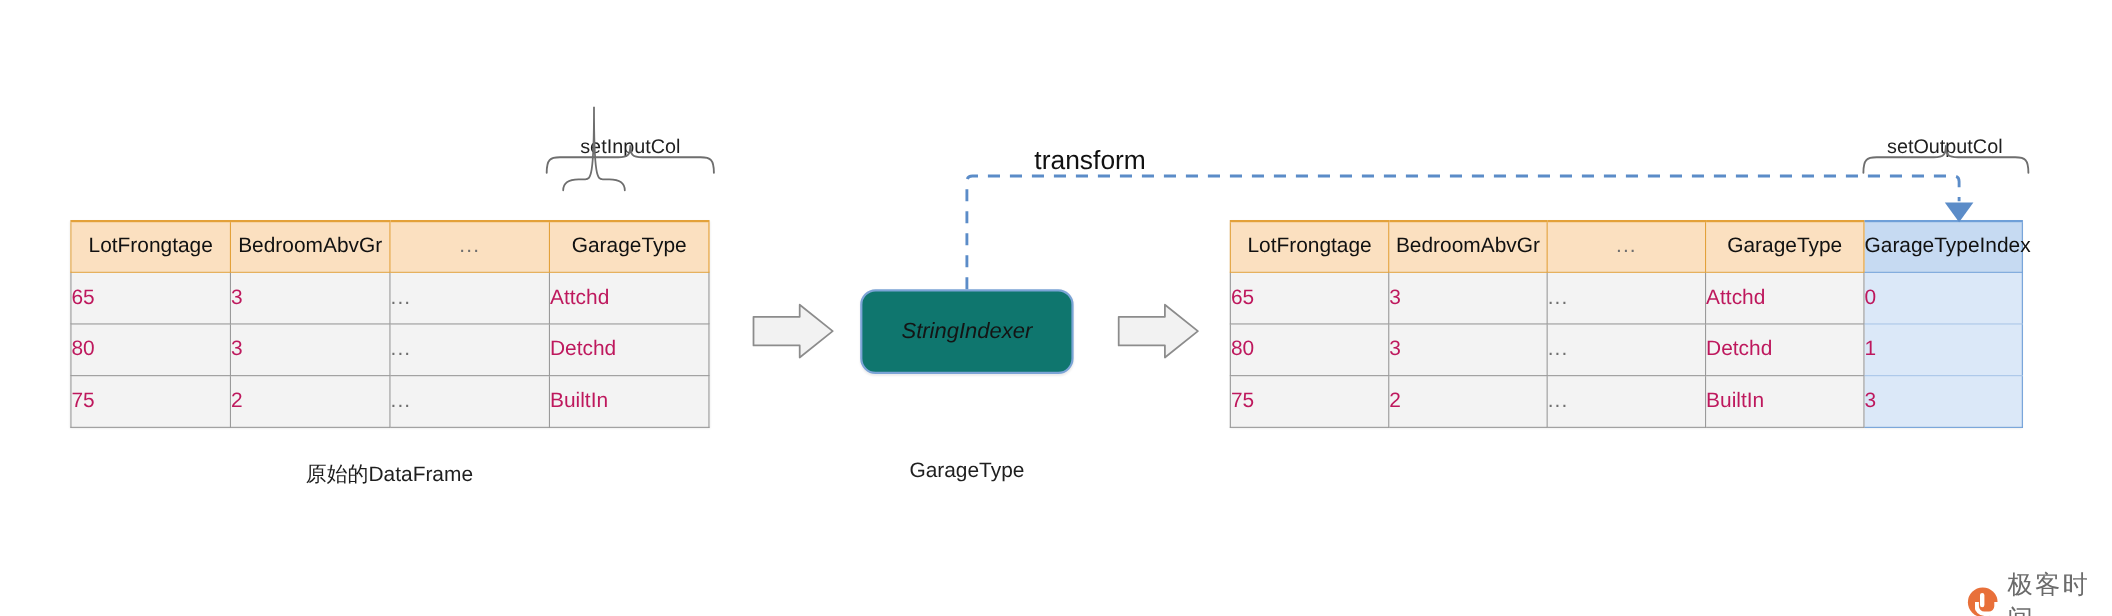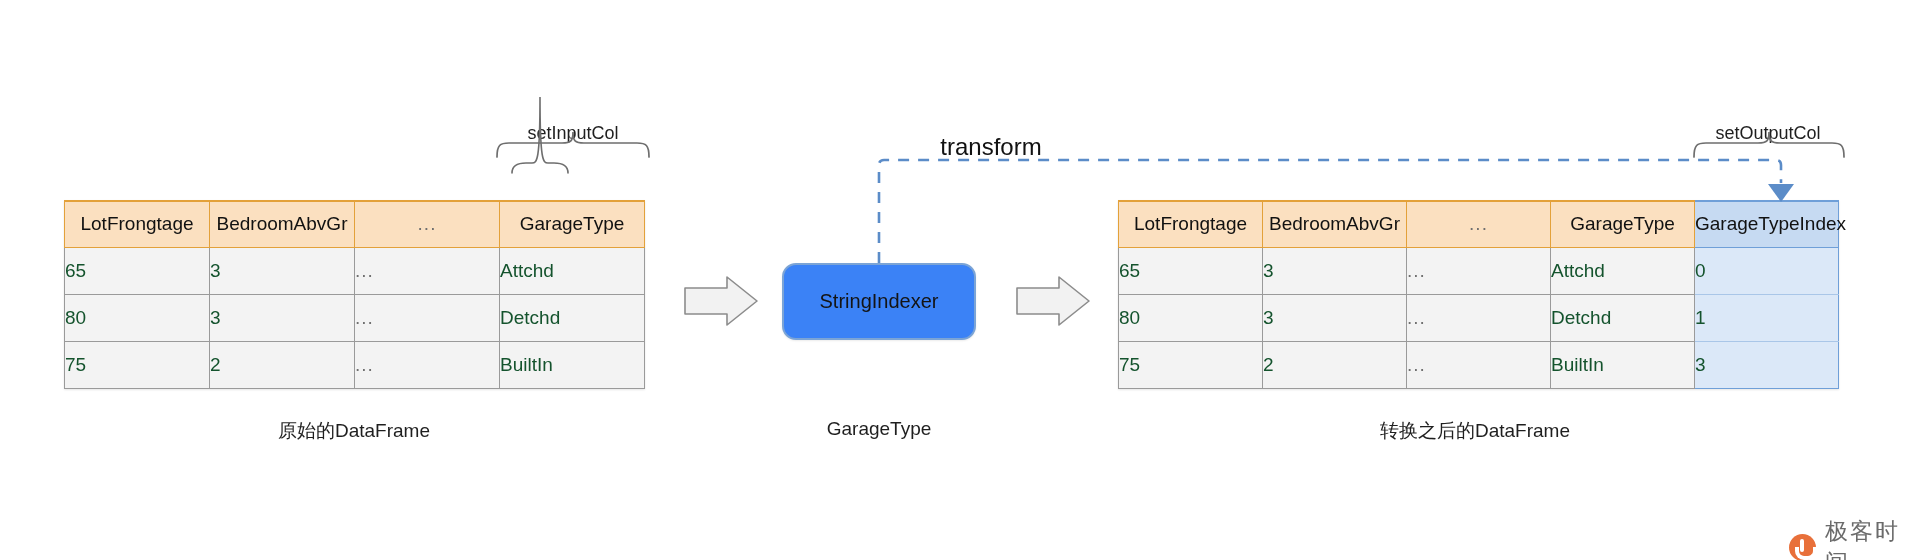--- a/index.html
+++ b/index.html
@@ -41,21 +41,21 @@
     background: #fbe0c0;
     border-top: 2px solid #e3a13a;
     border-bottom: 1px solid #e3a13a;
     border-left: 1px solid #e3a13a;
     border-right: 1px solid #e3a13a;
     color: #111111;
   }
   .df-table td {
     height: 47px;
     background: #f3f3f3;
-    color: #14532d;
+    color: #be185d;
   }
   .df-table .ell { color: #6f6f6f; letter-spacing: 1px; }
 
   
   .df-table th.hl {
     background: #c6daf2;
     border-top: 2px solid #6f9fd8;
     border-bottom: 1px solid #6f9fd8;
     border-left: 1px solid #6f9fd8;
     border-right: 1px solid #6f9fd8;
@@ -76,26 +76,27 @@
     white-space: nowrap;
     transform: translateX(-50%);
   }
 
   
   .transformer-box {
     position: absolute;
     display: flex;
     align-items: center;
     justify-content: center;
-    background: #3b82f6;
+    background: #0f766e;
     border: 2px solid #7ba4d6;
     border-radius: 14px;
     font-size: 20px;
     color: #141414;
     box-shadow: 0 1px 2px rgba(0,0,0,0.08);
+    font-style: italic;
   }
 
   
   .param-label {
     position: absolute;
     font-size: 18px;
     color: #1f1f1f;
     white-space: nowrap;
     transform: translateX(-50%);
     margin-top: 28px;
@@ -243,21 +244,20 @@
       <tr>
         <td>75</td>
         <td>2</td>
         <td class="ell">...</td>
         <td>BuiltIn</td>
         <td class="hl">3</td>
       </tr>
     </tbody>
   </table>
 
-  <div class="caption" style="left:1475px; top:418px;">转换之后的DataFrame</div>
 
   <div class="param-label" style="left:1768px; top:95px;">setOutputCol</div>
 
   <svg class="overlay" viewBox="0 0 1920 560">
 
     <g>
       <path d="M 497 158
                C 506 158, 507 149, 507 144
                L 507 138
                C 507 133, 509 130, 573 130

